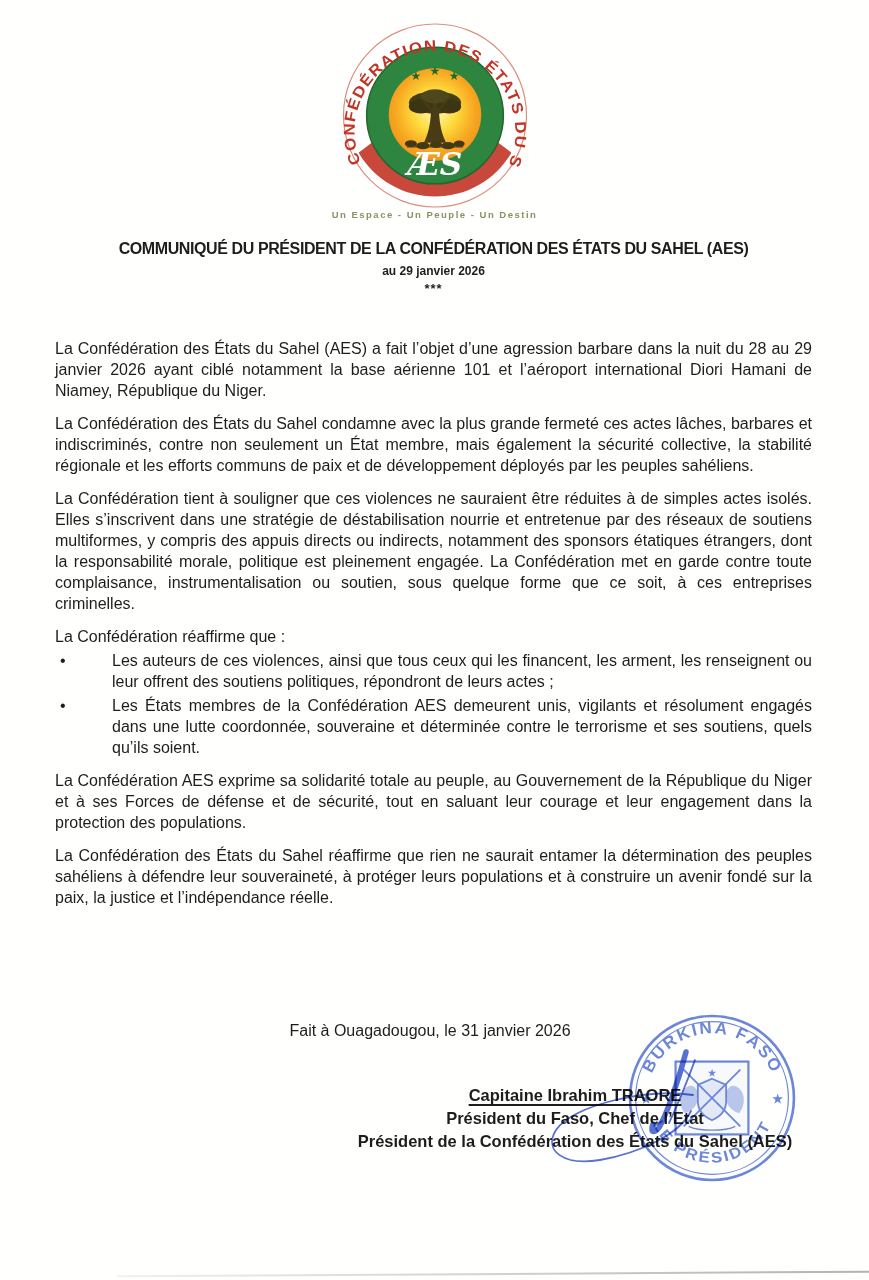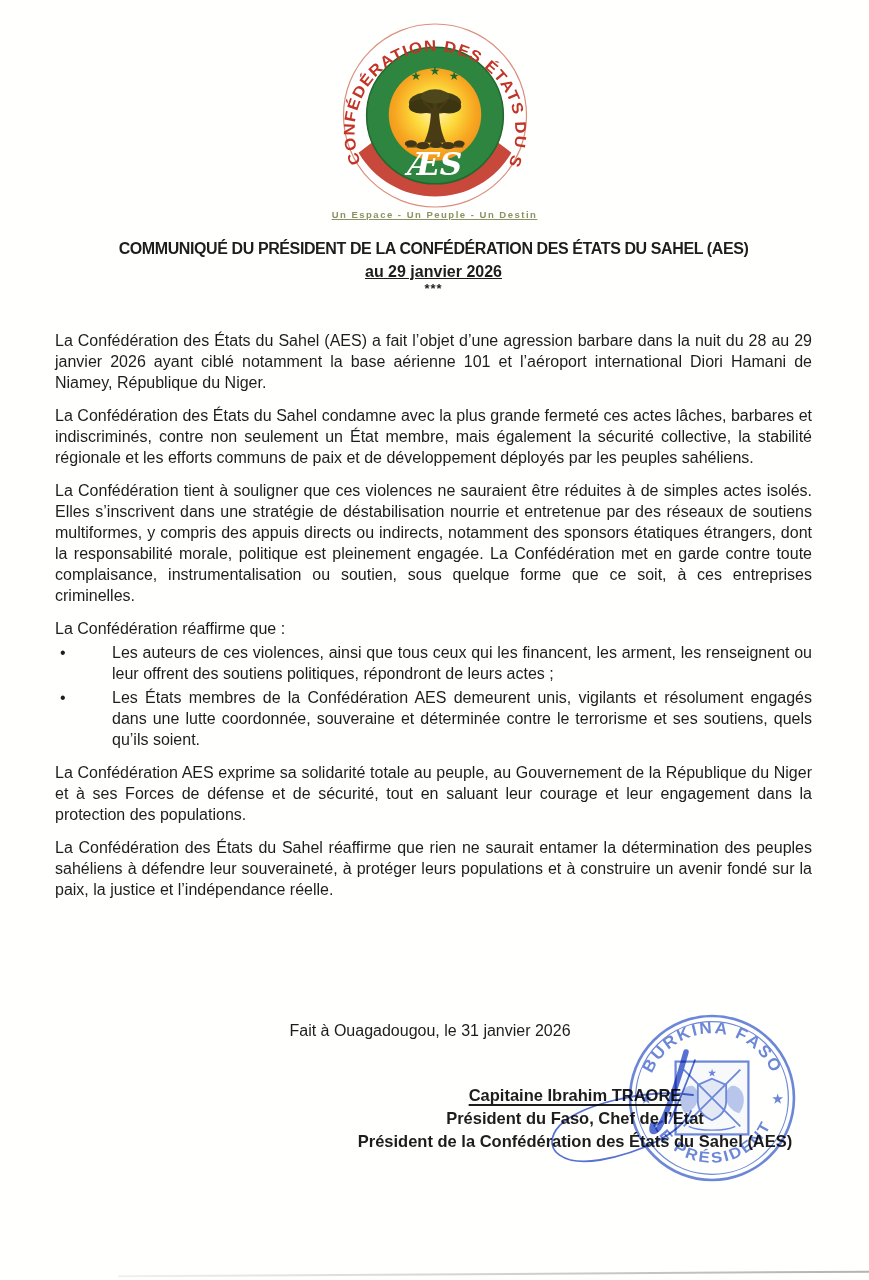--- a/index.html
+++ b/index.html
@@ -14,37 +14,37 @@
     filter:contrast(1.02);
   }
   
   .logo-wrap{
     position:absolute;top:22px;left:0;right:0;
     display:flex;flex-direction:column;align-items:center;
   }
   .logo-svg{width:202px;height:186px;display:block;}
   .motto{
     margin-top:1px;font-size:9.5px;letter-spacing:1.5px;
-    color:#8a9164;filter:blur(0.5px);font-weight:bold;text-decoration:underline;
+    color:#8a9164;filter:blur(0.5px);font-weight:bold;
   }
   
   .title-block{
     position:absolute;top:237px;left:55px;width:757px;
     text-align:center;font-weight:bold;line-height:23px;
   }
   .title-l1{font-size:16px;letter-spacing:-0.4px;white-space:nowrap;}
   .title-l2{font-size:16px;white-space:nowrap;}
-  .title-l3{font-size:16px;text-decoration:underline;}
+  .title-l3{font-size:12px;}
   .title-sep{font-size:13px;line-height:12px;letter-spacing:1px;}
   
   .body-block{
     position:absolute;top:327px;left:55px;width:757px;
     font-size:16px;line-height:21px;text-align:justify;
   }
-  .body-block p{margin:3px 0 12px 0;}
+  .body-block p{margin:11px 0 12px 0;}
   .body-block p.intro{margin-bottom:3px;}
   ul.points{list-style:none;margin:0 0 12px 0;padding:0;}
   ul.points li{position:relative;padding-left:57px;margin:0 0 3px 0;}
   ul.points li .bullet{position:absolute;left:5px;top:0;}
   
   .dateline{
     position:absolute;top:1022px;left:55px;width:750px;
     text-align:center;font-size:16px;
   }
   

